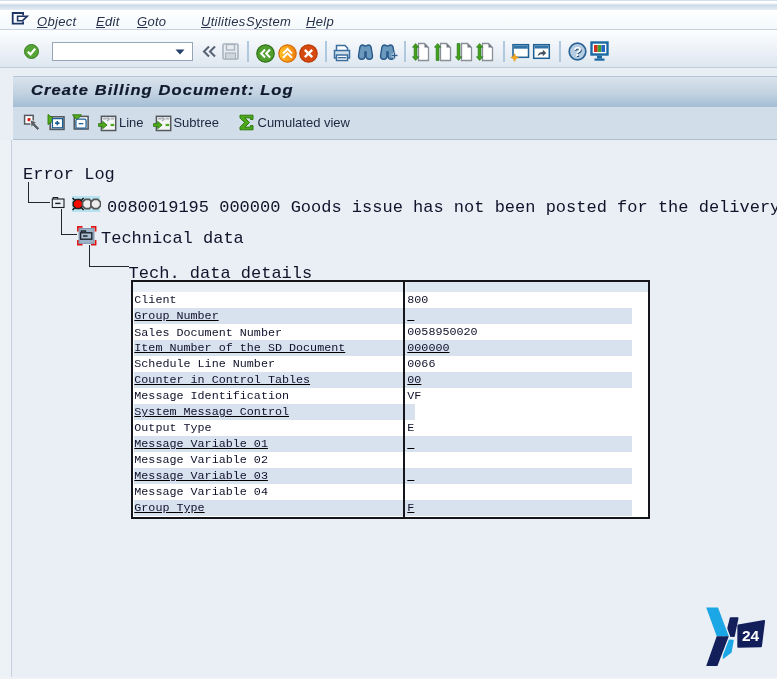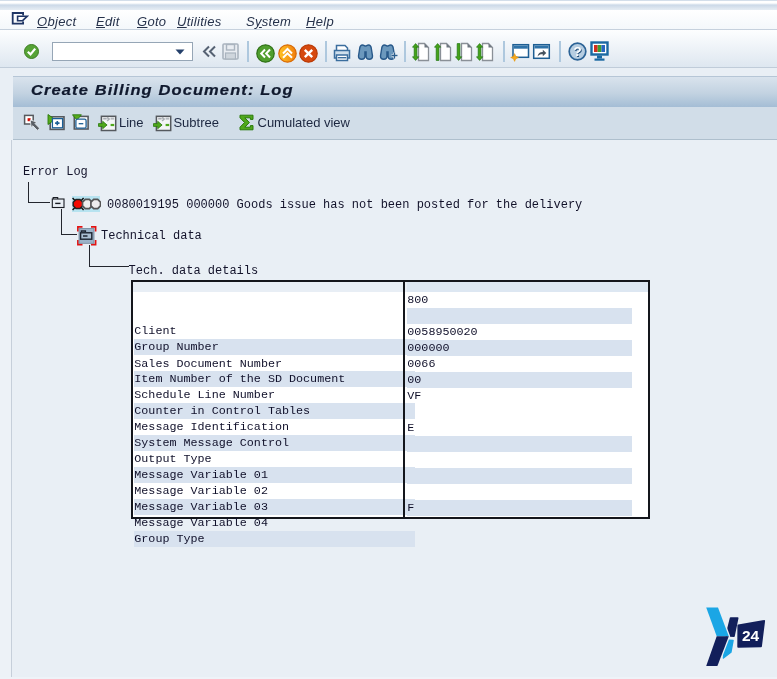--- a/index.html
+++ b/index.html
@@ -18,49 +18,49 @@
   .tsep{position:absolute;top:11px;width:2px;height:21px;background:#aec8de;}
   #titleband{left:13px;top:76px;width:764px;height:30px;
     background:linear-gradient(#d9e3ed 0%,#c2d2e1 55%,#a4bdd5 100%);
     border-top:1px solid #b6c6d6;}
   #titletext{left:31px;top:82.3px;font-size:16.5px;font-weight:bold;font-style:italic;
     color:#10192e;letter-spacing:1.1px;transform:scaleY(0.86);transform-origin:0 0;
     -webkit-text-stroke:0.25px #10192e;}
   #apptoolbar{left:13px;top:107px;width:764px;height:32px;
     background:#d1dde8;border-bottom:1px solid #aebfcd;}
   .atlabel{position:absolute;top:8px;font-size:13px;color:#1c2740;}
-  .mono{font-family:"Liberation Mono",monospace;font-size:12px;color:#12122a;white-space:pre;}
+  .mono{font-family:"Liberation Mono",monospace;font-size:17px;color:#12122a;white-space:pre;}
   .treeline{position:absolute;background:#23262e;}
   
   #tbl{left:131px;top:280px;width:519px;height:239px;border:2px solid #14161c;
        background:#fff;box-sizing:border-box;}
   #tstrip{position:absolute;left:0;top:0;width:515px;height:10.4px;background:#e8eef5;}
   .trow{position:absolute;height:16px;line-height:16px;}
-  .rleft{left:1px;width:281px;margin-top:31px;}
+  .rleft{left:1px;width:281px;}
   .rright{left:273.5px;width:225px;}
-  .trow.alt{background:#d8e2ef;}
+  .trow.alt{background:#d8e2ef;text-decoration:underline;}
   .tcell{font-family:"Liberation Mono",monospace;font-size:11.72px;color:#10102a;
      white-space:pre;padding-left:0.3px;display:block;}
   .rright .tcell{padding-left:0.8px;}
   #tdivider{position:absolute;left:270.2px;top:0;width:1.8px;height:235px;background:#14161c;}
 </style>
 </head>
 <body>
 <div id="topstrip" class="abs"></div>
 <div id="topline" class="abs"></div>
 
 <div id="menubar" class="abs">
   <svg class="abs" style="left:11px;top:1px" width="18" height="16" viewBox="0 0 18 16">
     <path d="M12.1 4.4 V2 H1.7 V12.6 H12.1 V10.4" fill="none" stroke="#1f3564" stroke-width="1.8"></path>
     <path d="M6.6 5.2 H16.3 L11.6 9.7 H6.6 Z" fill="#fff" stroke="#1f3564" stroke-width="1.6"></path>
   </svg>
   <span class="mi" style="left:37px"><u>O</u>bject</span>
   <span class="mi" style="left:96px"><u>E</u>dit</span>
   <span class="mi" style="left:137px"><u>G</u>oto</span>
-  <span class="mi" style="left:177px"><u>U</u>tilities</span>
+  <span class="mi" style="left:201px"><u>U</u>tilities</span>
   <span class="mi" style="left:246px">S<u>y</u>stem</span>
   <span class="mi" style="left:306px"><u>H</u>elp</span>
 </div>
 <div id="menuline" class="abs"></div>
 
 <div id="toolbar" class="abs">
 
   <svg class="abs" style="left:24px;top:14px" width="15" height="15" viewBox="0 0 15 15">
     <circle cx="7.5" cy="7.5" r="7" fill="#56a336" stroke="#3c7d22" stroke-width="1"></circle>
     <path d="M3.8 7.8 L6.5 10.4 L11.2 4.6" fill="none" stroke="#fff" stroke-width="2.2"></path>

